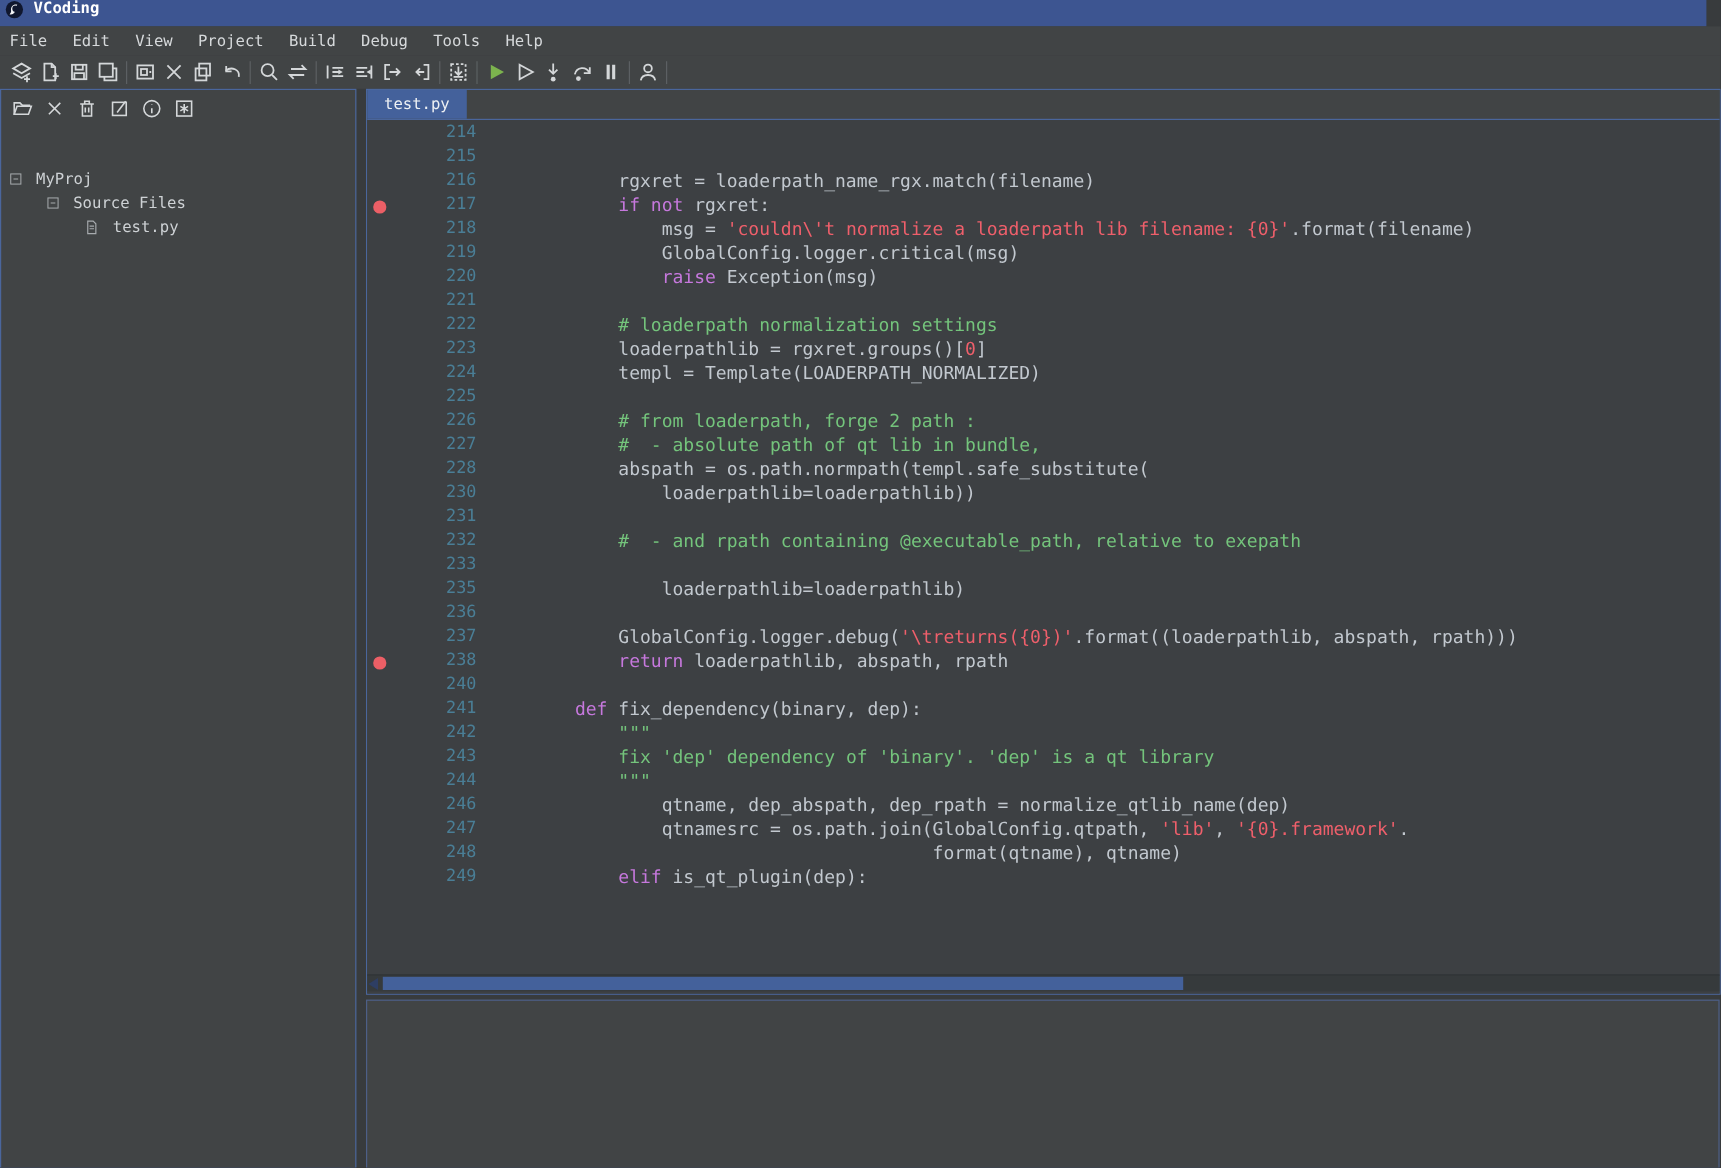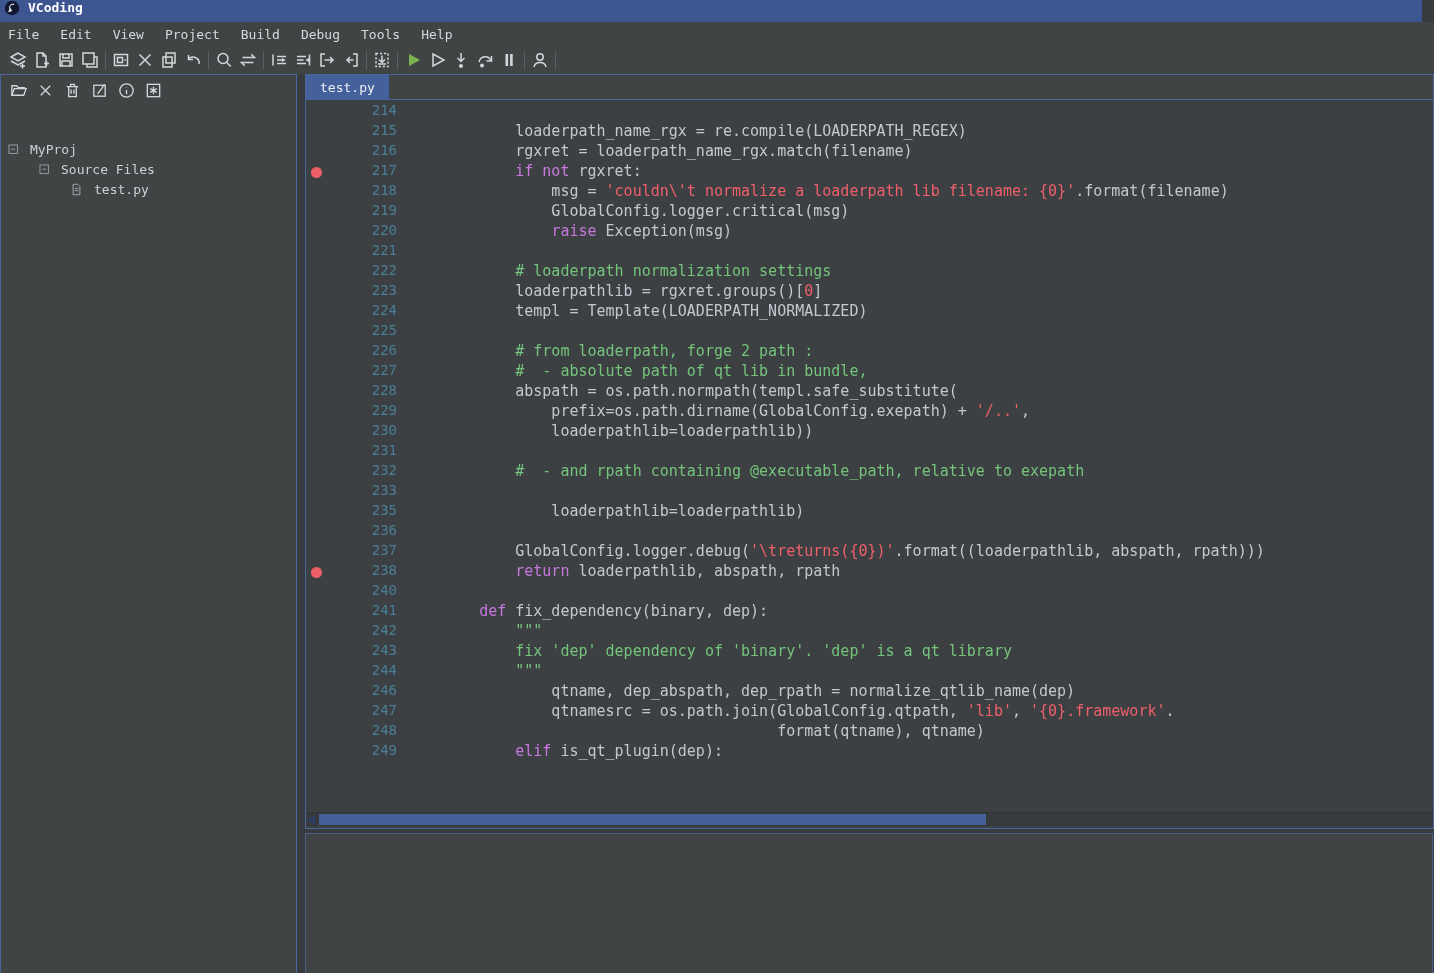--- a/index.html
+++ b/index.html
@@ -325,21 +325,20 @@
     <div id="codewrap">
       <div id="code-lines">
           <div class="crow">
             <span class="bpcol"></span>
             <span class="lnum">214</span>
             <span class="ctext"></span>
           </div>
           <div class="crow">
             <span class="bpcol"></span>
             <span class="lnum">215</span>
-            <span class="ctext"><span class="tok-d">        loaderpath_name_rgx = re.compile(LOADERPATH_REGEX)</span></span>
           </div>
           <div class="crow">
             <span class="bpcol"></span>
             <span class="lnum">216</span>
             <span class="ctext"><span class="tok-d">        rgxret = loaderpath_name_rgx.match(filename)</span></span>
           </div>
           <div class="crow">
             <span class="bpcol">
               <span class="bpdot"></span>
             </span>
@@ -393,25 +392,20 @@
           </div>
           <div class="crow">
             <span class="bpcol"></span>
             <span class="lnum">227</span>
             <span class="ctext"><span class="tok-d">        </span><span class="tok-c">#  - absolute path of qt lib in bundle,</span></span>
           </div>
           <div class="crow">
             <span class="bpcol"></span>
             <span class="lnum">228</span>
             <span class="ctext"><span class="tok-d">        abspath = os.path.normpath(templ.safe_substitute(</span></span>
-          </div>
-          <div class="crow">
-            <span class="bpcol"></span>
-            <span class="lnum">229</span>
-            <span class="ctext"><span class="tok-d">            prefix=os.path.dirname(GlobalConfig.exepath) + </span><span class="tok-s">'/..'</span><span class="tok-d">,</span></span>
           </div>
           <div class="crow">
             <span class="bpcol"></span>
             <span class="lnum">230</span>
             <span class="ctext"><span class="tok-d">            loaderpathlib=loaderpathlib))</span></span>
           </div>
           <div class="crow">
             <span class="bpcol"></span>
             <span class="lnum">231</span>
             <span class="ctext"></span>

